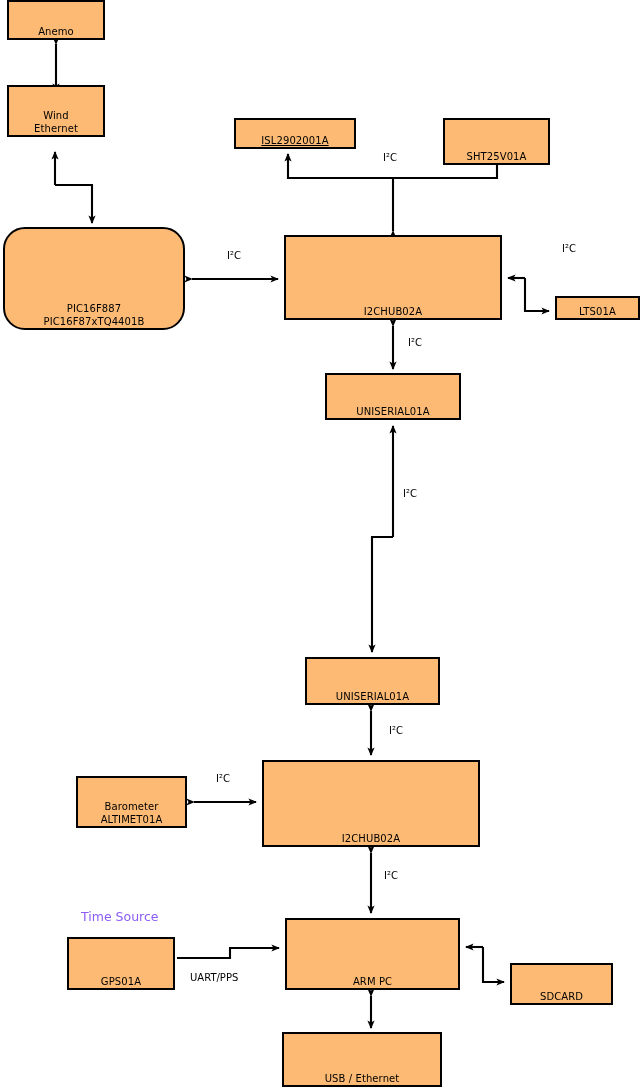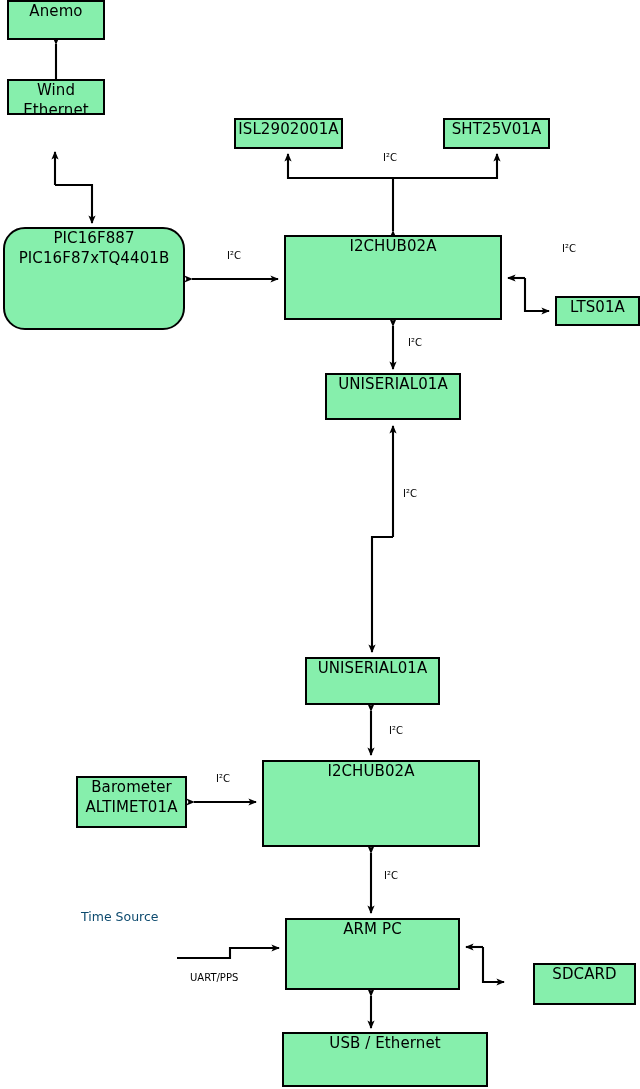--- a/index.html
+++ b/index.html
@@ -22,43 +22,43 @@
     left: 0;
     top: 0;
     width: 640px;
     height: 1089px;
     pointer-events: none;
   }
   .node {
     position: absolute;
     box-sizing: border-box;
     border: 2px solid #000000;
-    background: #86efac;
+    background: #fdba74;
     display: flex;
-    align-items: flex-start;
+    align-items: flex-end;
     justify-content: center;
     text-align: center;
     color: #000000;
-    font-size: 15px;
+    font-size: 10px;
     line-height: 1.30;
     letter-spacing: 0.1px;
     z-index: 2;
   }
   .node span { display: block; }
   .edge-label {
     position: absolute;
     color: #000000;
     font-size: 10px;
     white-space: nowrap;
     z-index: 3;
     background: transparent;
   }
   .free-label {
     position: absolute;
-    color: #0c4a6e;
+    color: #8b5cf6;
     font-size: 12.5px;
     white-space: nowrap;
     z-index: 3;
   }
 </style>
 </head>
 <body>
 
 <div id="diagram-root">
 
@@ -101,47 +101,47 @@
       <path d="M483,947 L483,982 L504,982" marker-end="url(#arrowhead)"></path>
 
       <line x1="371" y1="996" x2="371" y2="1028" marker-start="url(#arrowhead)" marker-end="url(#arrowhead)"></line>
     </g>
   </svg>
 
   <div class="node" style="left:7px; top:0px; width:98px; height:40px;">
     <span>Anemo</span>
   </div>
 
-  <div class="node" style="left:7px; top:79px; width:98px; height:36px;">
+  <div class="node" style="left:7px; top:85px; width:98px; height:52px;">
     <div>
       <span>Wind</span>
       <span>Ethernet</span>
     </div>
   </div>
 
   <div class="node" style="left:3px; top:227px; width:182px; height:103px;border-radius:22px;">
     <div>
       <span>PIC16F887</span>
       <span>PIC16F87xTQ4401B</span>
     </div>
   </div>
 
-  <div class="node" style="left:234px; top:118px; width:109px; height:31px;">
+  <div class="node" style="left:234px; top:118px; width:122px; height:31px;text-decoration:underline;">
     <span>ISL2902001A</span>
   </div>
 
-  <div class="node" style="left:443px; top:118px; width:107px; height:31px;">
+  <div class="node" style="left:443px; top:118px; width:107px; height:47px;">
     <span>SHT25V01A</span>
   </div>
 
   <div class="node" style="left:284px; top:235px; width:218px; height:85px;">
     <span>I2CHUB02A</span>
   </div>
 
-  <div class="node" style="left:555px; top:296px; width:85px; height:30px;">
+  <div class="node" style="left:555px; top:296px; width:85px; height:24px;">
     <span>LTS01A</span>
   </div>
 
   <div class="node" style="left:325px; top:373px; width:136px; height:47px;">
     <span>UNISERIAL01A</span>
   </div>
 
   <div class="node" style="left:305px; top:657px; width:135px; height:48px;">
     <span>UNISERIAL01A</span>
   </div>
@@ -150,30 +150,33 @@
     <span>I2CHUB02A</span>
   </div>
 
   <div class="node" style="left:76px; top:776px; width:111px; height:52px;">
     <div>
       <span>Barometer</span>
       <span>ALTIMET01A</span>
     </div>
   </div>
 
+  <div class="node" style="left:67px; top:937px; width:108px; height:53px;">
+    <span>GPS01A</span>
+  </div>
 
   <div class="node" style="left:285px; top:918px; width:175px; height:72px;">
     <span>ARM PC</span>
   </div>
 
-  <div class="node" style="left:510px; top:963px; width:103px; height:42px;margin-left:23px;">
+  <div class="node" style="left:510px; top:963px; width:103px; height:42px;">
     <span>SDCARD</span>
   </div>
 
-  <div class="node" style="left:282px; top:1032px; width:206px; height:55px;">
+  <div class="node" style="left:282px; top:1032px; width:160px; height:55px;">
     <span>USB / Ethernet</span>
   </div>
 
   <div class="edge-label" style="left:383px; top:152px;">I²C</div>
   <div class="edge-label" style="left:227px; top:250px;">I²C</div>
   <div class="edge-label" style="left:562px; top:243px;">I²C</div>
   <div class="edge-label" style="left:408px; top:337px;">I²C</div>
   <div class="edge-label" style="left:403px; top:488px;">I²C</div>
   <div class="edge-label" style="left:389px; top:725px;">I²C</div>
   <div class="edge-label" style="left:216px; top:773px;">I²C</div>

